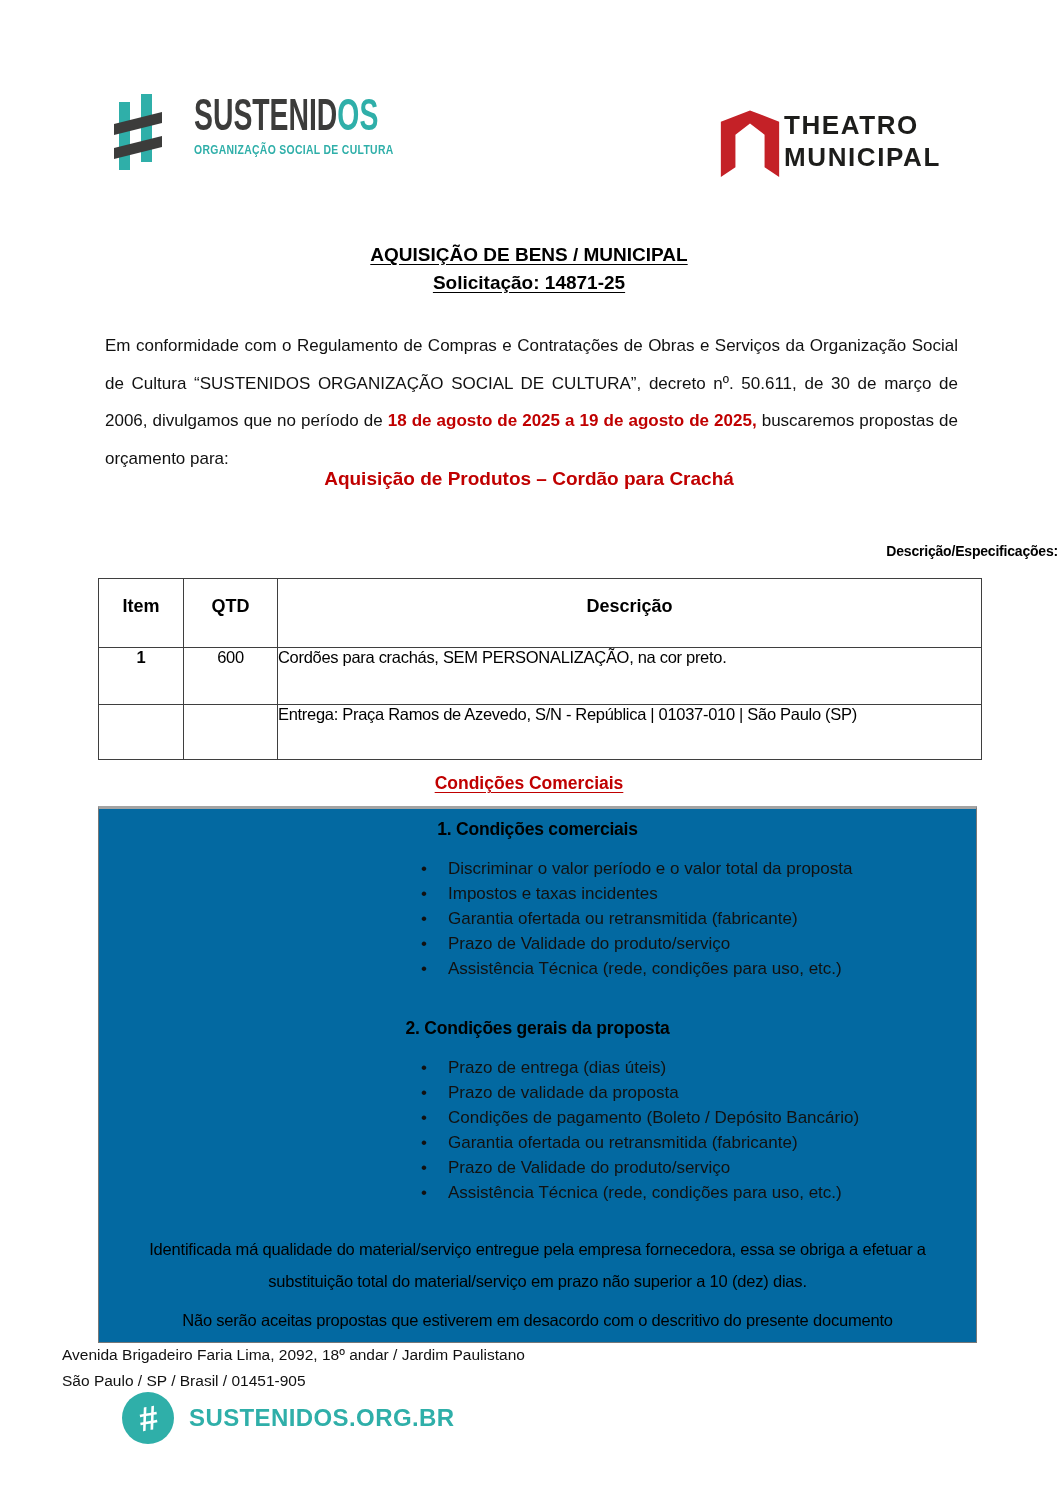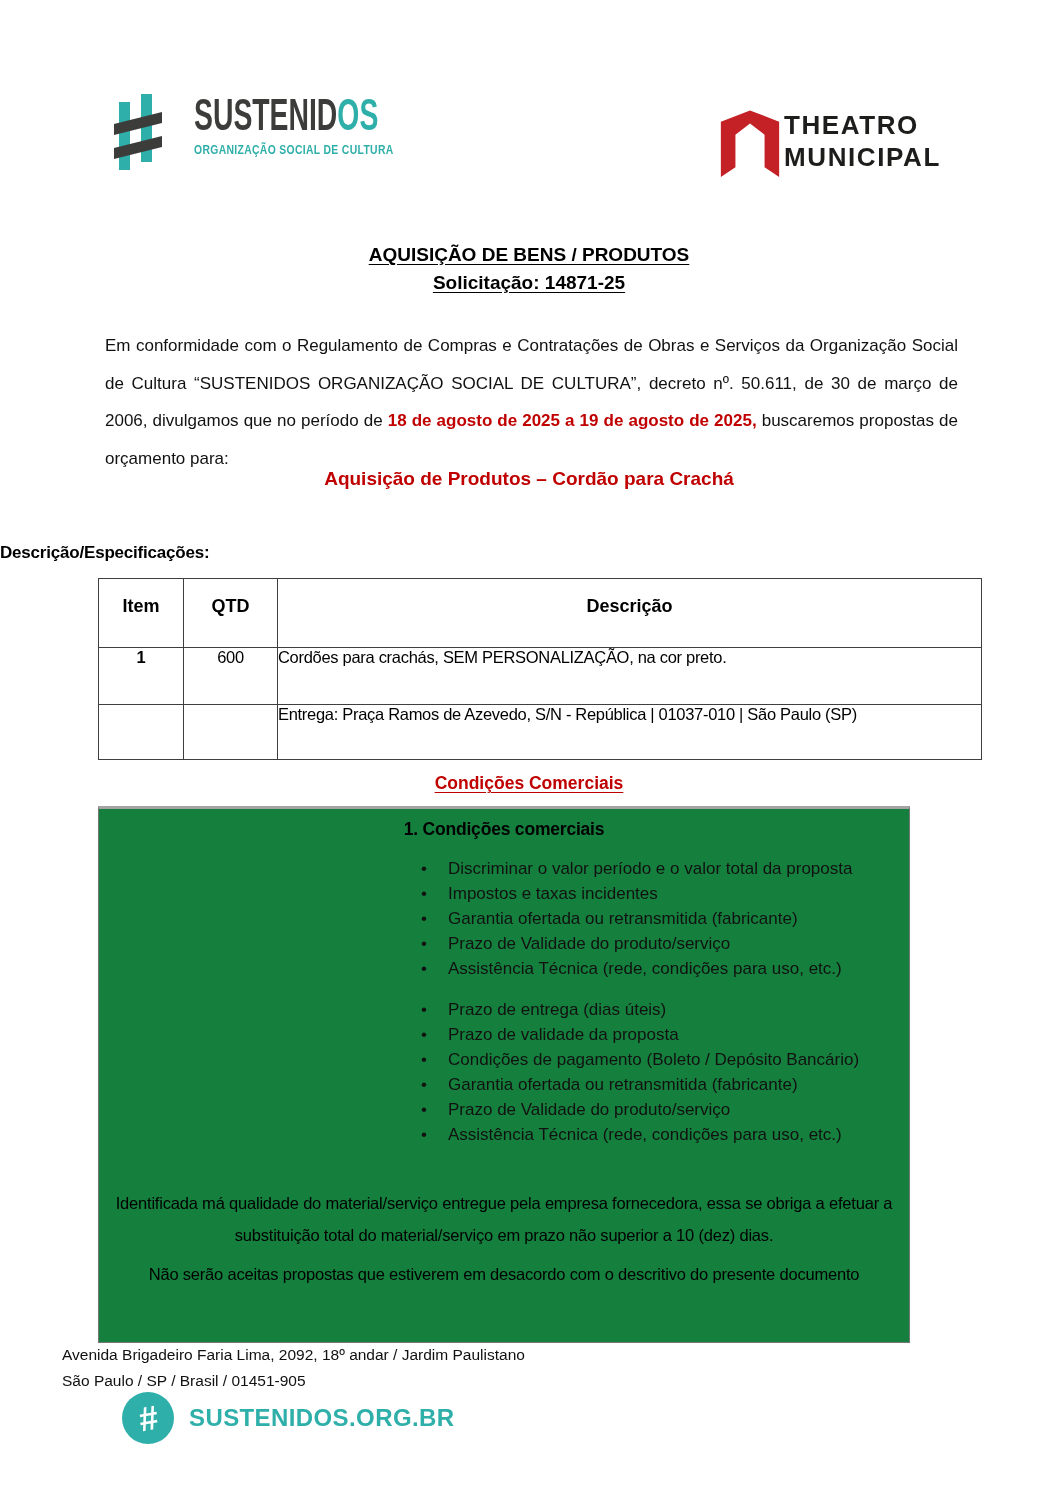--- a/index.html
+++ b/index.html
@@ -23,51 +23,51 @@
   .doc-title { position:absolute; top:241px; left:0; width:100%; text-align:center;
                font-weight:bold; font-size:19px; line-height:28px; color:#000; }
   .doc-title div { text-decoration:underline; text-underline-offset:3px; }
   
   .intro { position:absolute; left:105px; top:310px; width:853px;
            font-size:17px; line-height:37.5px; text-align:justify; color:#111; }
   .red-bold { color:#c00000; font-weight:bold; }
   
   .product-heading { position:absolute; top:468px; left:0; width:100%; text-align:center;
                      color:#c00000; font-weight:bold; font-size:19px; }
-  .spec-heading { position:absolute; top:543px; left:0; width:100%; text-align:left;
-                  font-weight:bold; font-size:17px; letter-spacing:-0.2px; color:#000; }
+  .spec-heading { position:absolute; top:543px; left:0; width:100%; text-align:right;
+                  font-weight:bold; font-size:14px; letter-spacing:-0.2px; color:#000; }
   
   table.items { position:absolute; left:98px; top:578px; width:884px;
                 border-collapse:collapse; table-layout:fixed;padding-left:11px; }
   table.items col.c-item { width:85px; } table.items col.c-qtd { width:94px; }
   table.items td, table.items th { border:1px solid #3f3f3f; padding:0; }
   table.items thead th { height:54px; font-size:18px; font-weight:bold; text-align:center;
                          vertical-align:middle; padding-bottom:14px; color:#000; }
   table.items td { vertical-align:top; font-size:16.5px; letter-spacing:-0.3px; color:#000; }
   td.cell-item { height:56px; text-align:center; font-weight:bold; font-size:18px; padding-top:13px; letter-spacing:0; }
   td.cell-qtd  { text-align:center; padding-top:14px; }
   td.cell-desc { text-align:left; padding:14px 8px 0 10px; }
   tr.r2 td { height:54px; }
   tr.r2 td.cell-item { font-weight:normal; }
   
   .cond-heading { position:absolute; top:773px; left:0; width:100%; text-align:center;
                   color:#c00000; font-weight:bold; font-size:17.5px;
                   text-decoration:underline; text-underline-offset:3px; }
-  .cond-box { position:absolute; left:98px; top:806px; width:812px; height:537px;
+  .cond-box { position:absolute; left:98px; top:806px; width:879px; height:537px;
               box-sizing:border-box; border:1px solid #777;
-              border-top:3px solid #a3a3a3; background:#15803d; }
+              border-top:3px solid #a3a3a3; background:#0369a1; }
   .box-section-title { text-align:center; font-weight:bold; font-size:17.5px;
                        letter-spacing:-0.2px; color:#000; }
   .bst-1 { margin-top:10px; }
   .bst-2 { margin-top:37px; }
   ul.bullets { list-style:none; margin:16px 0 0 318px; padding:0; }
   ul.bullets li { position:relative; padding-left:31px; font-size:17px; line-height:25px; color:#111; }
   ul.bullets li::before { content:"\2022"; position:absolute; left:4px; top:0; font-size:17px; }
   .box-note { text-align:center; color:#000; letter-spacing:-0.2px; }
-  .note-1 { margin:40px 14px 0 14px; font-size:16.5px; line-height:32px; }
+  .note-1 { margin:28px 14px 0 14px; font-size:16.5px; line-height:32px; }
   .note-2 { margin:14px 20px 0 20px; font-size:16.5px; }
   
   .footer-address { position:absolute; left:62px; top:1342px; font-size:15.5px;
                     line-height:26px; color:#111; }
   .footer-logo { position:absolute; left:122px; top:1392px; display:flex; align-items:center; gap:15px; }
   .hash-circle { width:52px; height:52px; border-radius:50%; background:#2fafa9;
                  display:flex; align-items:center; justify-content:center; }
   .hash-circle span { color:#fff; font-weight:800; font-size:34px; line-height:1;
                       transform:rotate(-10deg); }
   .footer-site { color:#2fafa9; font-weight:800; font-size:24px; letter-spacing:0.4px; }
@@ -94,21 +94,21 @@
     <svg width="68" height="80" viewBox="0 0 70 80">
       <path d="M5,18 L35,6.5 L65,18 L65,75 L50,65 L50,31.5 L35,20 L20,31.5 L20,65 L5,75 Z" fill="#c42127"></path>
     </svg>
     <div class="theatro-text">
       <div>THEATRO</div>
       <div>MUNICIPAL</div>
     </div>
   </div>
 
   <div class="doc-title">
-    <div>AQUISIÇÃO DE BENS / PRODUTOS</div>
+    <div>AQUISIÇÃO DE BENS / MUNICIPAL</div>
     <div>Solicitação: 14871-25</div>
   </div>
 
   <p class="intro"><span>Em conformidade com o Regulamento de Compras e Contratações de Obras e Serviços da Organização Social de Cultura “SUSTENIDOS ORGANIZAÇÃO SOCIAL DE CULTURA”, decreto nº. 50.611, de 30 de março de 2006, divulgamos que no período de </span><span class="red-bold">18 de agosto de 2025 a 19 de agosto de 2025,</span><span> buscaremos propostas de orçamento para:</span></p>
 
   <div class="product-heading">Aquisição de Produtos – Cordão para Crachá</div>
 
   <div class="spec-heading">Descrição/Especificações:</div>
 
   <table class="items">
@@ -142,20 +142,21 @@
 
   <div class="cond-box">
     <div class="box-section-title bst-1">1. Condições comerciais</div>
     <ul class="bullets">
       <li>Discriminar o valor período e o valor total da proposta</li>
       <li>Impostos e taxas incidentes</li>
       <li>Garantia ofertada ou retransmitida (fabricante)</li>
       <li>Prazo de Validade do produto/serviço</li>
       <li>Assistência Técnica (rede, condições para uso, etc.)</li>
     </ul>
+    <div class="box-section-title bst-2">2. Condições gerais da proposta</div>
     <ul class="bullets">
       <li>Prazo de entrega (dias úteis)</li>
       <li>Prazo de validade da proposta</li>
       <li>Condições de pagamento (Boleto / Depósito Bancário)</li>
       <li>Garantia ofertada ou retransmitida (fabricante)</li>
       <li>Prazo de Validade do produto/serviço</li>
       <li>Assistência Técnica (rede, condições para uso, etc.)</li>
     </ul>
     <div class="box-note note-1">Identificada má qualidade do material/serviço entregue pela empresa fornecedora, essa se obriga a efetuar a substituição total do material/serviço em prazo não superior a 10 (dez) dias.</div>
     <div class="box-note note-2">Não serão aceitas propostas que estiverem em desacordo com o descritivo do presente documento</div>

